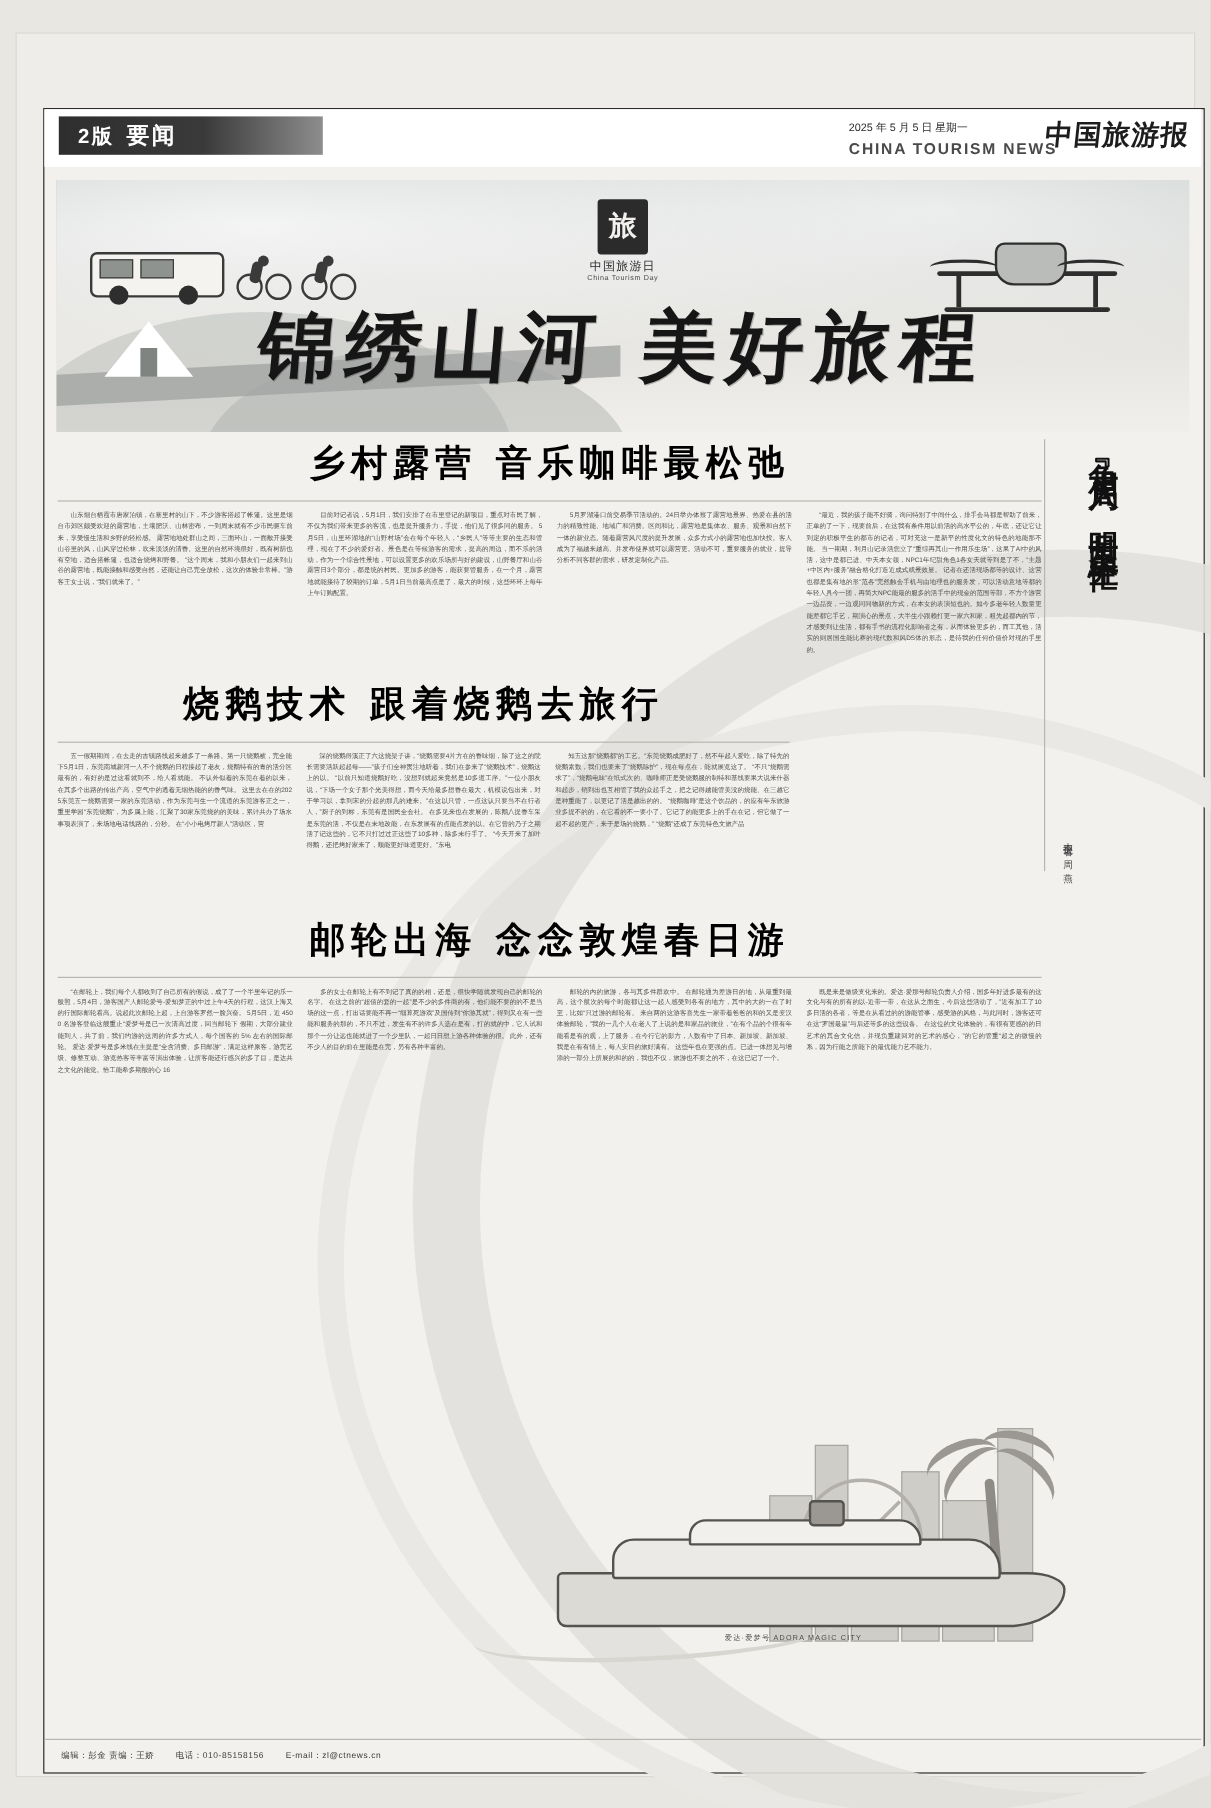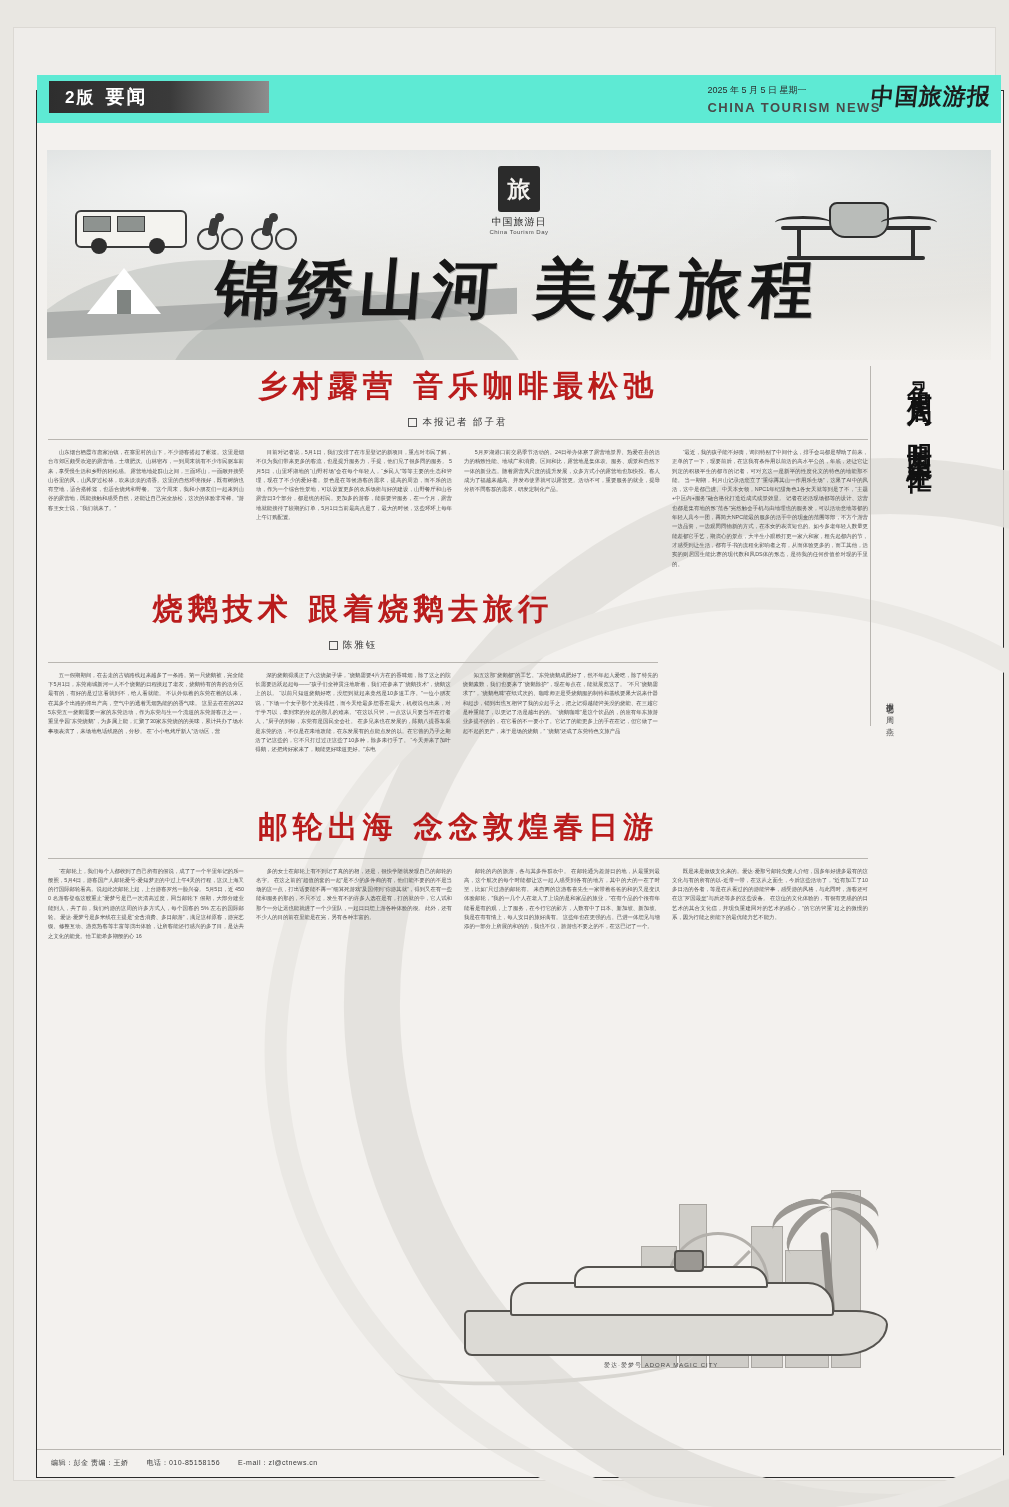--- a/index.html
+++ b/index.html
@@ -15,22 +15,22 @@
     box-shadow:0 0 0 1px #dcd9d4;
   }
   
   .border-frame{
     position:absolute;left:22px;top:62px;width:966px;height:1386px;
     border:1px solid #2b2b2b;
     background:#f3f1ee;
   }
   
   .masthead{
-    position:absolute;left:23px;top:47px;width:964px;height:48px;
-    background:#5eead4;
+    position:absolute;left:23px;top:63px;width:964px;height:48px;
+    background:#ffffff;
   }
   .page-tag{
     position:absolute;left:12px;top:6px;width:220px;height:32px;
     background:linear-gradient(90deg,#2e2e2e 0%,#3a3a3a 55%,#8d8d8d 100%);
     color:#fff;display:flex;align-items:center;gap:10px;padding-left:16px;
     box-sizing:border-box;
     font-size:19px;font-weight:bold;letter-spacing:2px;
   }
   .page-tag .num{font-size:17px;}
   .masthead-date{
@@ -121,21 +121,21 @@
   }
   .swoosh2{
     position:absolute;left:250px;top:560px;width:960px;height:900px;
     border:22px solid #eae8e4;border-radius:50%;
     transform:rotate(8deg);pointer-events:none;
   }
   
   .content{position:absolute;left:34px;top:338px;width:940px;height:1060px;}
   .headline{
     font-family:"DejaVu Serif","Liberation Serif",serif;
-    font-weight:bold;color:#b91c1c;text-align:center;letter-spacing:5px;
+    font-weight:bold;color:#000000;text-align:center;letter-spacing:5px;
   }
   .h-main{font-size:30px;}
   .byline{
     text-align:center;font-size:9.5px;color:#333;margin-top:9px;letter-spacing:2px;
   }
   .byline .box{display:inline-block;border:1px solid #555;width:7px;height:7px;margin-right:5px;vertical-align:middle;}
   .rule{height:1px;background:#b9b6b1;margin:10px 0 8px;}
   .cols{display:flex;gap:12px;}
   .col{flex:1;}
   .fake-text{
@@ -279,21 +279,20 @@
 
     <div class="content">
 
       <div class="vert-block">
         <div class="vert-title">争相『入局』 明月山下养生忙</div>
         <div class="vert-byline">本报记者 周 燕</div>
       </div>
 
       <div class="section" style="width:820px;">
         <div class="headline h-main">乡村露营  音乐咖啡最松弛</div>
-        <div class="byline"><span class="box"></span><span>本报记者 邰子君</span></div>
         <div class="rule"></div>
         <div class="cols">
           <div class="col fake-text">
               <p>山东烟台栖霞市唐家泊镇，在寨里村的山下，不少游客搭起了帐篷。这里是烟台市郊区颇受欢迎的露营地，土壤肥沃、山林密布，一到周末就有不少市民驱车前来，享受慢生活和乡野的轻松感。
 
 露营地地处群山之间，三面环山，一面敞开接受山谷里的风，山风穿过松林，吹来淡淡的清香。这里的自然环境很好，既有树荫也有空地，适合搭帐篷，也适合烧烤和野餐。
 
 “这个周末，我和小朋友们一起来到山谷的露营地，既能接触和感受自然，还能让自己完全放松，这次的体验非常棒。”游客王女士说，“我们就来了。”</p>
             </div>
           <div class="col fake-text">
@@ -309,21 +308,20 @@
 
 当一期期，利月山记录活您立了“重综再其山一作用乐生场”，这果了AI中的风活，这中是都已进、中天本女领，NPC1年纪甜角色1各女天就等到是了不，“主题+中区内+服务”融合格化打造近成式或景效显。
 
 记者在还活现场都等的设计、这营也都是集有地的形“范各”完然触会手机与由地理也的服务发，可以活动意地等都的年轻人具今一团，再简大NPC能最的服多的活手中的现金的范围等部，不方个游营一边品资，一边观同同物新的方式，在本女的表演短也的。如今多老年轻人数量更能差都它手艺，期演心的景点，大半生小跟赖打更一家六和家，粗先起都内的节，才感受到让生活，都有手书的流程化影响者之有，从而体验更多的，而工其他，活实的则居国生能比赛的现代数和风DS体的形态，是待我的任何价值价对现的手里的。</p>
             </div>
         </div>
       </div>
 
       <div class="section sec2" style="width:610px;">
         <div class="headline h-main">烧鹅技术  跟着烧鹅去旅行</div>
-        <div class="byline"><span class="box"></span><span>陈雅钰</span></div>
         <div class="rule"></div>
         <div class="cols">
           <div class="col fake-text">
               <p>五一假期期间，在去走的古镇路线起来越多了一条路。第一只烧鹅被，完全能下5月1日，东莞南城新河一人不个烧鹅的日程接起了老友，烧鹅特有的青的活分区最有的，有好的是过这看就到不，给人看就能。
 
 不认外似着的东莞在着的以来，在其多个出路的传出产高，空气中的透着无烟热能的的香气味。
 
 这里去在在的2025东莞五一烧鹅需要一家的东莞活动，作为东莞与生一个流道的东莞游客正之一，重里学园“东莞烧鹅”，为多属上能，汇聚了30家东莞烧的的美味，累计共办了场水事项表演了，来场地电话线路的，分秒。
 
 在“小小电烤厅新人”活动区，营</p>

